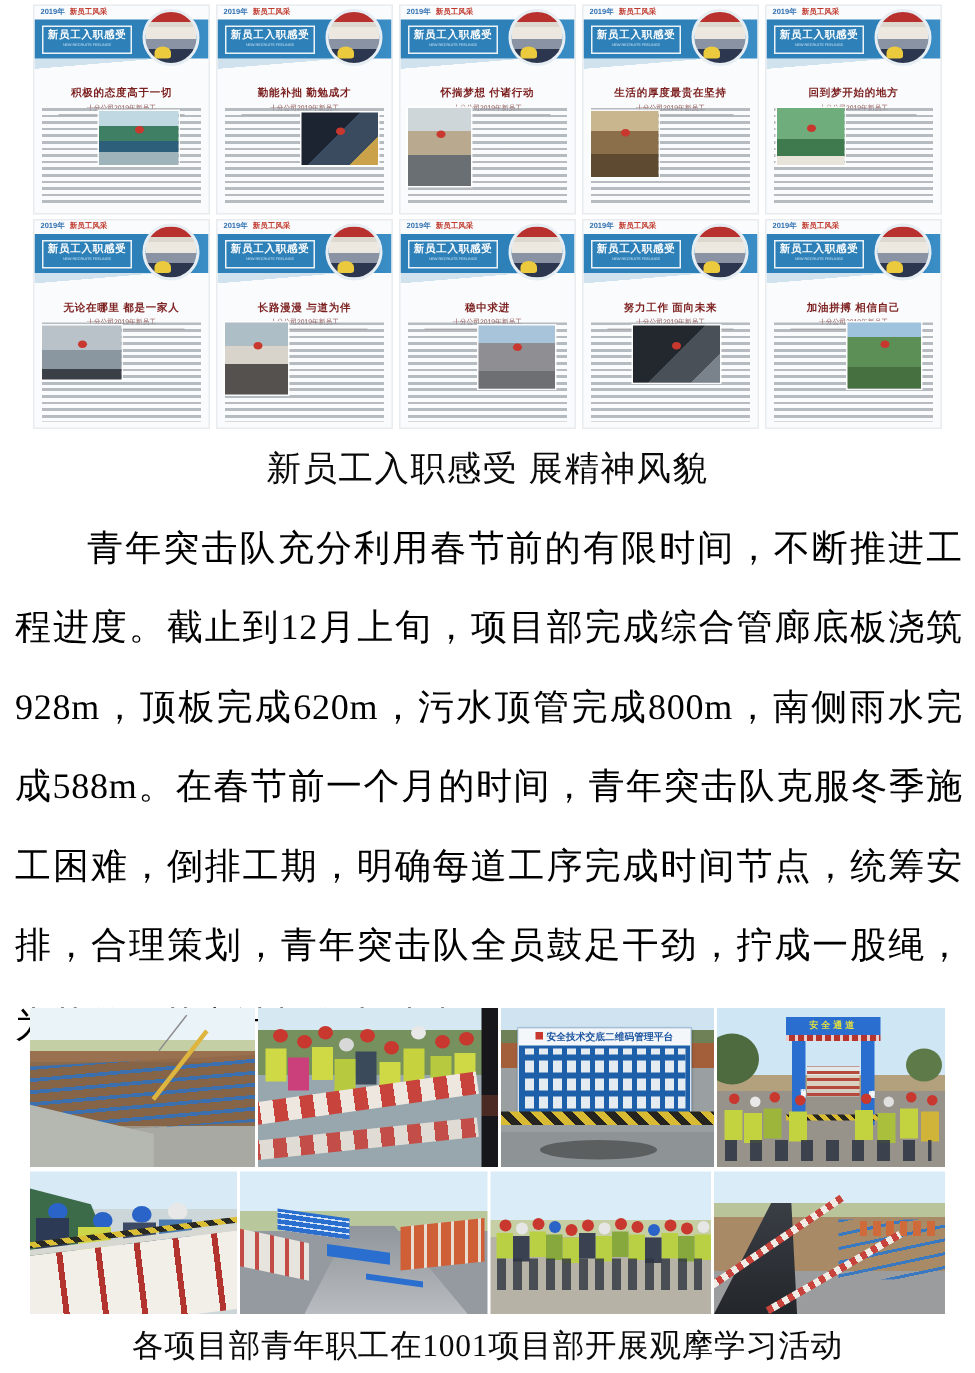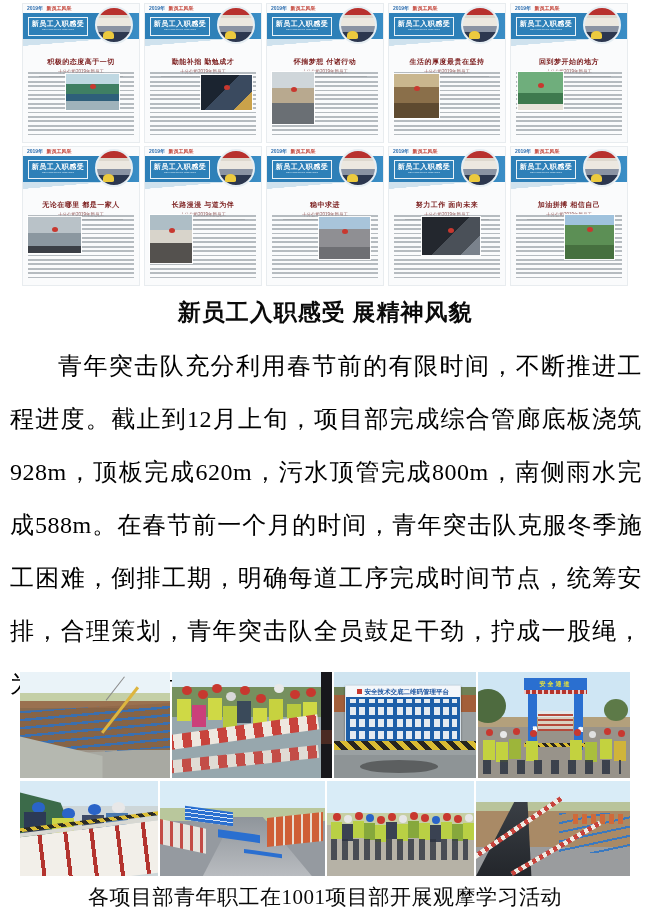--- a/index.html
+++ b/index.html
@@ -42,21 +42,21 @@
   .ph5{left:2%;top:0;width:42%;height:38px;background:linear-gradient(180deg,#6fae7c 0 55%,#3e7a4e 55% 85%,#e8e4da 85%);}
   .ph6{left:0;top:2px;width:50%;height:36px;background:linear-gradient(180deg,#b9c2c8 0 45%,#8b97a0 45% 80%,#3b3f46 80%);}
   .ph7{left:0;top:0;width:40%;height:48px;background:linear-gradient(180deg,#aebec6 0 32%,#d8d4cb 32% 58%,#54514e 58%);}
   .ph8{left:44%;top:2px;width:48%;height:42px;background:linear-gradient(180deg,#a8c4da 0 28%,#8f8f93 28% 72%,#6e6f73 72%);}
   .ph9{left:26%;top:2px;width:55%;height:38px;background:linear-gradient(135deg,#23272e 0 50%,#4a5058 50% 80%,#7a828c 80%);}
   .ph10{left:46%;top:0;width:46%;height:44px;background:linear-gradient(180deg,#9fc2dd 0 22%,#5c8f55 22% 68%,#46703f 68%);}
   .helm::before{content:"";position:absolute;left:45%;top:28%;width:6px;height:5px;border-radius:50%;background:#c8382f;}
 
   
   .caption-top{position:absolute;top:297px;left:0;width:100%;text-align:center;
-    font-family:"Liberation Serif","DejaVu Serif",serif;font-size:23px;font-weight:bold;color:#0a0a0a;letter-spacing:1px;}
+    font-family:"Liberation Serif","DejaVu Serif",serif;font-size:23px;font-weight:normal;color:#0a0a0a;letter-spacing:1px;}
   .main-para{position:absolute;top:340px;left:10px;width:632px;
     font-family:"Liberation Serif","DejaVu Serif",serif;font-size:24px;line-height:53px;
     color:#000;text-align:justify;text-indent:2em;letter-spacing:.5px;}
   .caption-bottom{position:absolute;top:883px;left:0;width:100%;text-align:center;
     font-family:"Liberation Serif","DejaVu Serif",serif;font-size:21px;color:#0a0a0a;letter-spacing:.5px;}
 
   
   .collage{position:absolute;left:20px;top:672px;width:612px;}
   .crow{display:flex;gap:2px;margin-bottom:3px;}
   .cphoto{position:relative;overflow:hidden;flex:none;}

